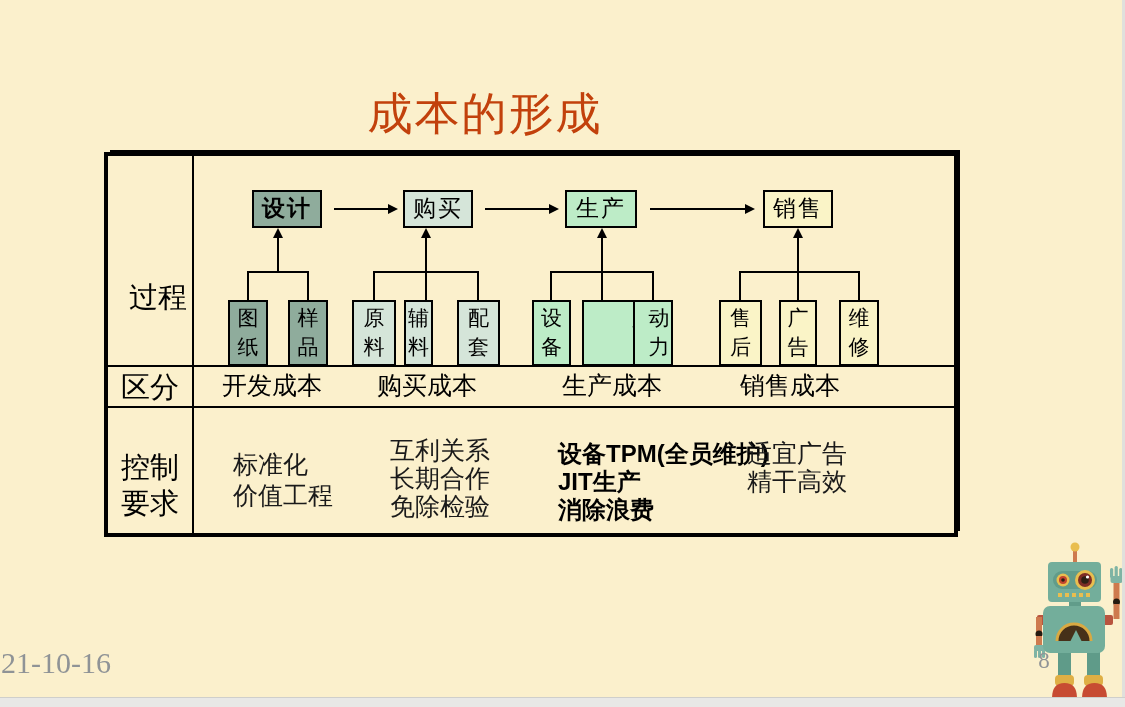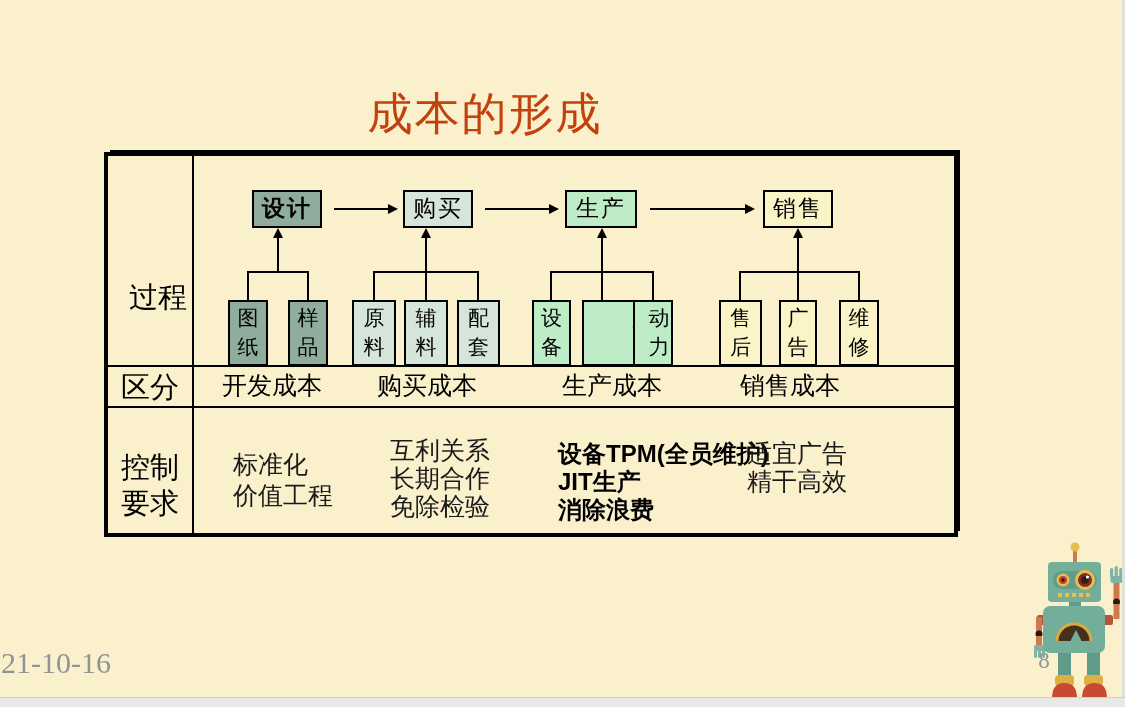--- a/index.html
+++ b/index.html
@@ -105,21 +105,21 @@
     <div class="stub" style="left:369px;"></div>
     <div class="stub" style="left:442px;"></div>
     <div class="stub" style="left:544px;"></div>
     <div class="stub" style="left:631px;"></div>
     <div class="stub" style="left:750px;"></div>
 
     <div class="subbox" style="left: 120px; width: 40px; background: rgb(143, 172, 156);">图纸</div>
     <div class="subbox" style="left: 180px; width: 40px; background: rgb(143, 172, 156);">样品</div>
 
     <div class="subbox" style="left: 244px; width: 44px; background: rgb(213, 229, 217);">原料</div>
-    <div class="subbox" style="left: 296px; width: 44px; background: rgb(213, 229, 217); text-align: center;">辅料</div>
+    <div class="subbox" style="left: 296px; width: 29px; background: rgb(213, 229, 217); text-align: center;">辅料</div>
     <div class="subbox" style="left: 349px; width: 43px; background: rgb(213, 229, 217);">配套</div>
 
     <div class="subbox" style="left: 424px; width: 39px; background: rgb(189, 236, 199);">设备</div>
     <div class="subbox" style="left: 474px; width: 39px; background: rgb(189, 236, 199); padding-left: 48px;">人员</div>
     <div class="subbox" style="left: 525px; width: 40px; background: rgb(189, 236, 199); padding-left: 13px;">动力</div>
 
     <div class="subbox" style="left: 611px; width: 43px; background: rgb(250, 244, 199);">售后</div>
     <div class="subbox" style="left: 671px; width: 38px; background: rgb(250, 244, 199);">广告</div>
     <div class="subbox" style="left: 731px; width: 40px; background: rgb(250, 244, 199);">维修</div>
 

